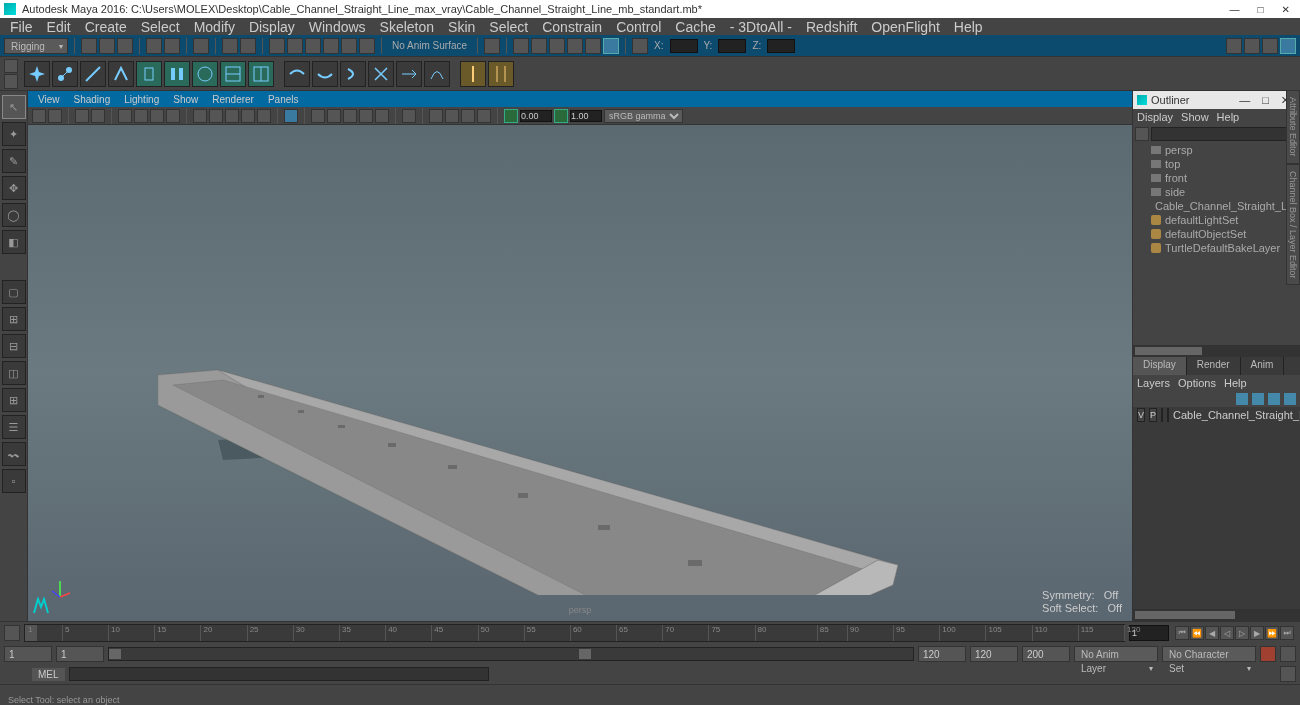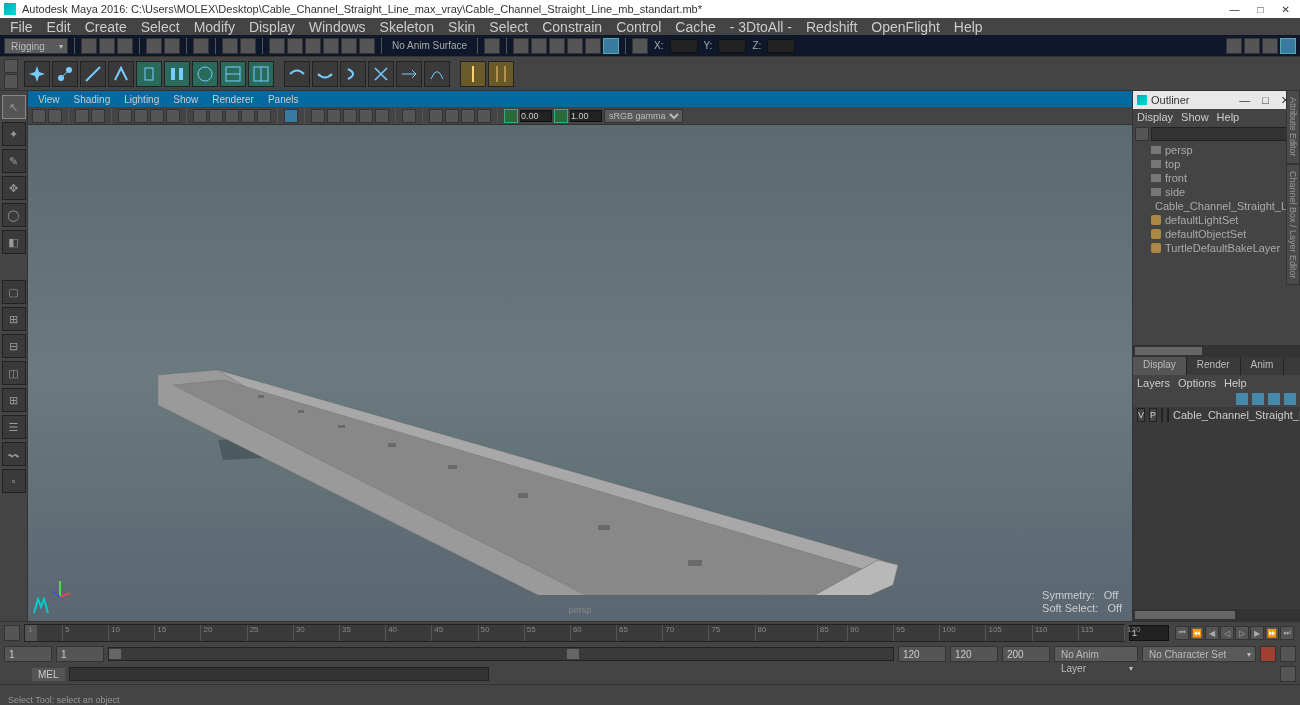--- a/index.html
+++ b/index.html
@@ -4,21 +4,21 @@
 <style>
 * { margin: 0; padding: 0; box-sizing: border-box; font-family: 'Segoe UI', Tahoma, sans-serif; font-size: 11px; user-select: none; }
 body { background: #444444; color: #bbbbbb; width: 1300px; height: 705px; overflow: hidden; display: flex; flex-direction: column; }
 .titlebar { background: #ffffff; color: #333; height: 18px; display: flex; align-items: center; padding: 0 4px; }
 .titlebar .app-icon { width: 12px; height: 12px; background: linear-gradient(135deg,#0aa,#0dd); margin-right: 6px; }
 .titlebar .title-text { flex: 1; font-size: 10px; color: #333; }
 .titlebar .win-controls { display: flex; gap: 18px; padding-right: 6px; }
 .titlebar .win-controls span { cursor: pointer; font-size: 10px; }
 .menubar { background: #444444; height: 17px; display: flex; align-items: center; padding: 0 4px; gap: 2px; }
 .menubar .menu-item { padding: 0 6px; color: #ccc; cursor: pointer; font-size: 14px; }
-.toolbar1 { background: #0f172a; height: 22px; display: flex; align-items: center; padding: 0 4px; gap: 2px; border-bottom: 1px solid #333; }
+.toolbar1 { background: #0c4a6e; height: 22px; display: flex; align-items: center; padding: 0 4px; gap: 2px; border-bottom: 1px solid #333; }
 .dropdown { background: #5a5a5a; color: #bbb; padding: 1px 18px 1px 6px; border: 1px solid #333; position: relative; font-size: 10px; height: 16px; line-height: 14px; }
 .dropdown::after { content: "▾"; position: absolute; right: 4px; font-size: 8px; }
 .tb-sep { width: 1px; height: 16px; background: #555; margin: 0 4px; }
 .tb-icon { width: 16px; height: 16px; background: #555; border: 1px solid #333; cursor: pointer; display: inline-flex; align-items: center; justify-content: center; font-size: 9px; color: #aaa; }
 .tb-icon.active { background: #3a7aa0; border-color: #5aa; }
 .tb-text { color: #aaa; font-size: 10px; padding: 0 4px; }
 .tb-input { background: #222; border: 1px solid #111; color: #ccc; width: 28px; height: 14px; font-size: 9px; padding: 0 2px; }
 .shelf { background: #444444; height: 34px; display: flex; align-items: center; padding: 0 4px; gap: 2px; border-bottom: 1px solid #333; }
 .shelf-tab { width: 14px; height: 30px; display: flex; flex-direction: column; gap: 1px; margin-right: 4px; }
 .shelf-tab div { flex: 1; background: #555; border: 1px solid #333; }
@@ -533,21 +533,21 @@
     <input value="1" style="">
     <input value="1" style="">
     <div class="range-slider">
       <div class="handle" style="left:0;"></div>
       <div class="handle" style="right:40%;"></div>
     </div>
     <input value="120" style="">
     <input value="120" style="">
     <input value="200" style="">
     <div class="dropdown" style="width:84px;">No Anim Layer</div>
-    <div class="dropdown" style="width:114px;">No Character Set</div>
+    <div class="dropdown" style="width:94px;">No Character Set</div>
     <div class="tb-icon" style="background:#a04030;"></div>
     <div class="tb-icon"></div>
   </div>
   <div class="mel-row">
     <div class="mel-label">MEL</div>
     <input style="">
     <div style="flex:1"></div>
     <div class="tb-icon"></div>
   </div>
   <div class="helpline">Select Tool: select an object</div>

